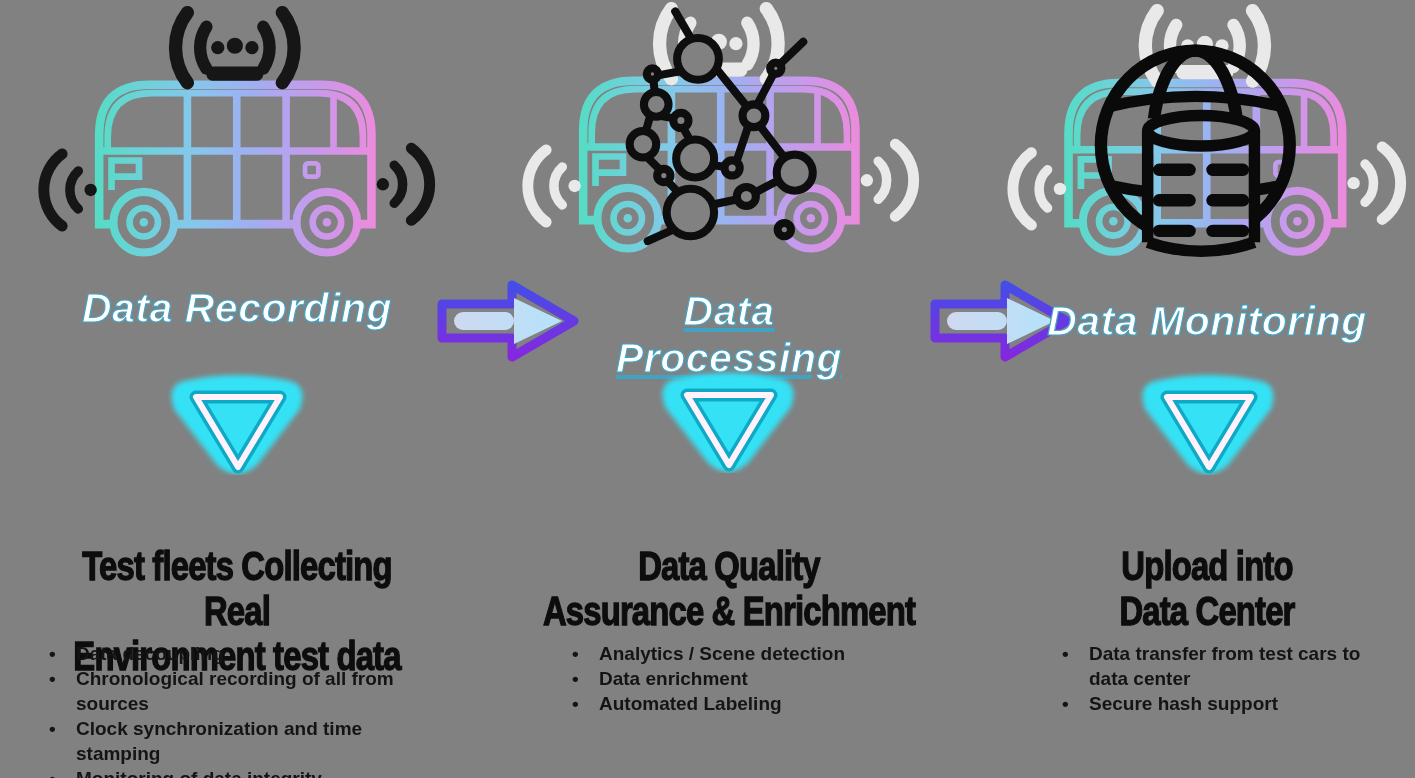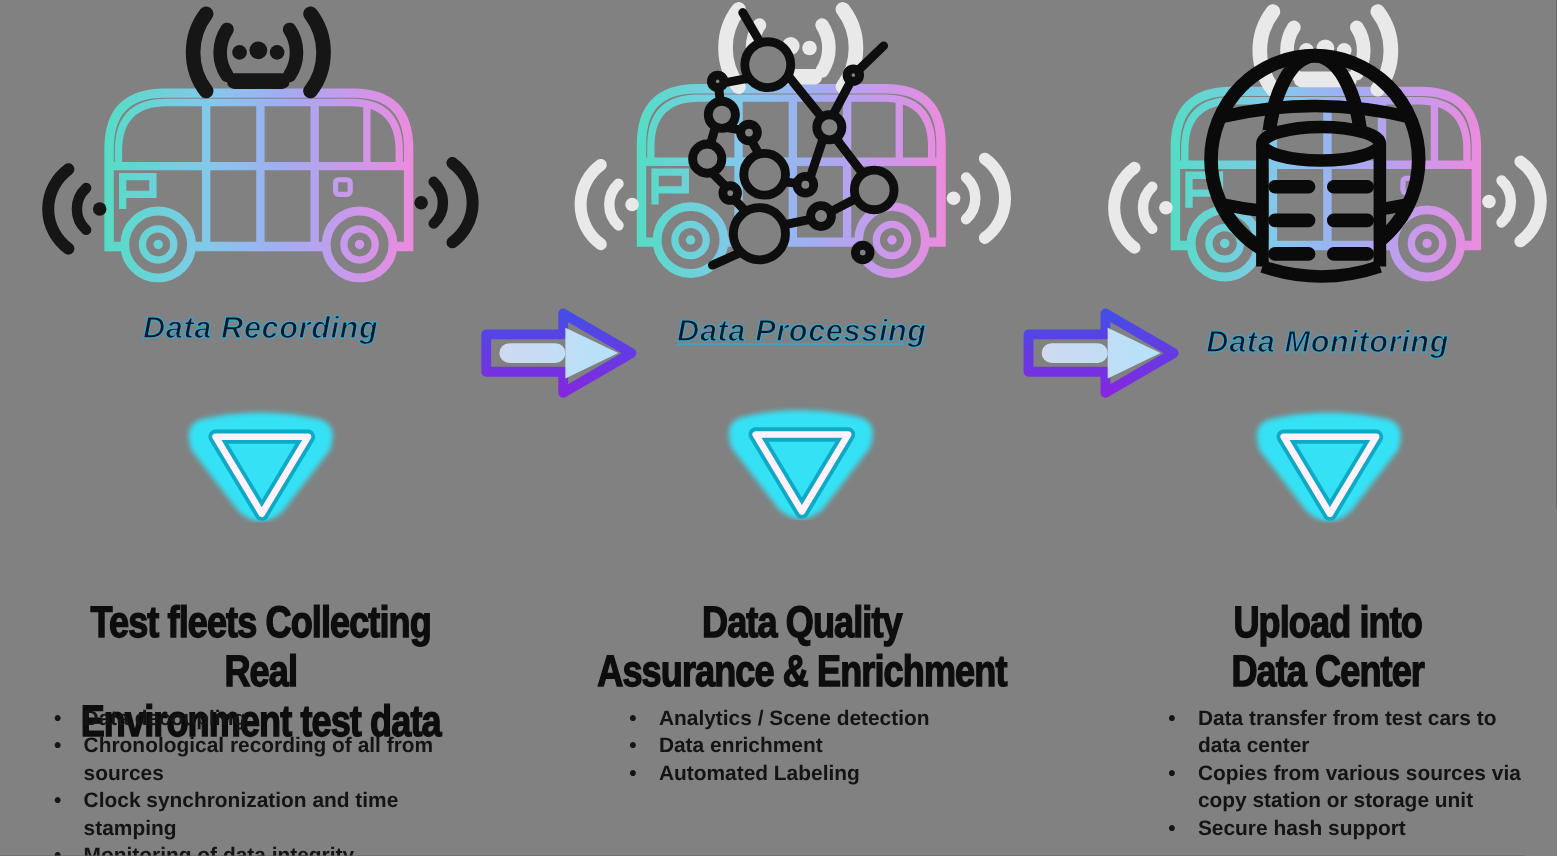--- a/index.html
+++ b/index.html
@@ -16,22 +16,22 @@
   .bus{position:absolute;}
   #bus1{left:28px;top:4px;width:408px;}
   #bus2{left:512px;top:0px;width:408px;}
   #bus3{left:997px;top:2px;width:410px;}
   .sig-dark{color:#161616;}
   .sig-light{color:#e9e9e9;}
 
   
   .stage-title{
     position:absolute;width:320px;text-align:center;
-    font-style:italic;font-weight:bold;font-size:28px;line-height:47px;
-    color:#0f172a;-webkit-text-stroke:1.2px #41a3c4;letter-spacing:.5px;
+    font-style:italic;font-weight:bold;font-size:41px;line-height:47px;
+    color:#ffffff;-webkit-text-stroke:1.2px #41a3c4;letter-spacing:.5px;
   }
   #title1{left:77px;top:251px;}
   #title2{left:569px;top:254px;text-decoration:underline;}
   #title3{left:1047px;top:264px;}
 
   
   .tri{position:absolute;width:150px;height:108px;}
   #tri1{left:162px;top:367px;}
   #tri2{left:653px;top:365px;}
   #tri3{left:1133px;top:367px;}
@@ -280,21 +280,17 @@
   <h3 id="heading3" class="stage-heading">
     <span>Upload into</span>
     <span>Data Center</span>
   </h3>
   <ul id="list3" class="bullet-list">
     <li>
       <span class="bl">Data transfer from test cars to</span>
       <span class="bl">data center</span>
     </li>
     <li>
-      <span class="bl">Copies from various sources via</span>
-      <span class="bl">copy station or storage unit</span>
-    </li>
-    <li>
         <span class="bl">Secure hash support</span>
       </li>
   </ul>
 
 </div>
 
 </body></html>

